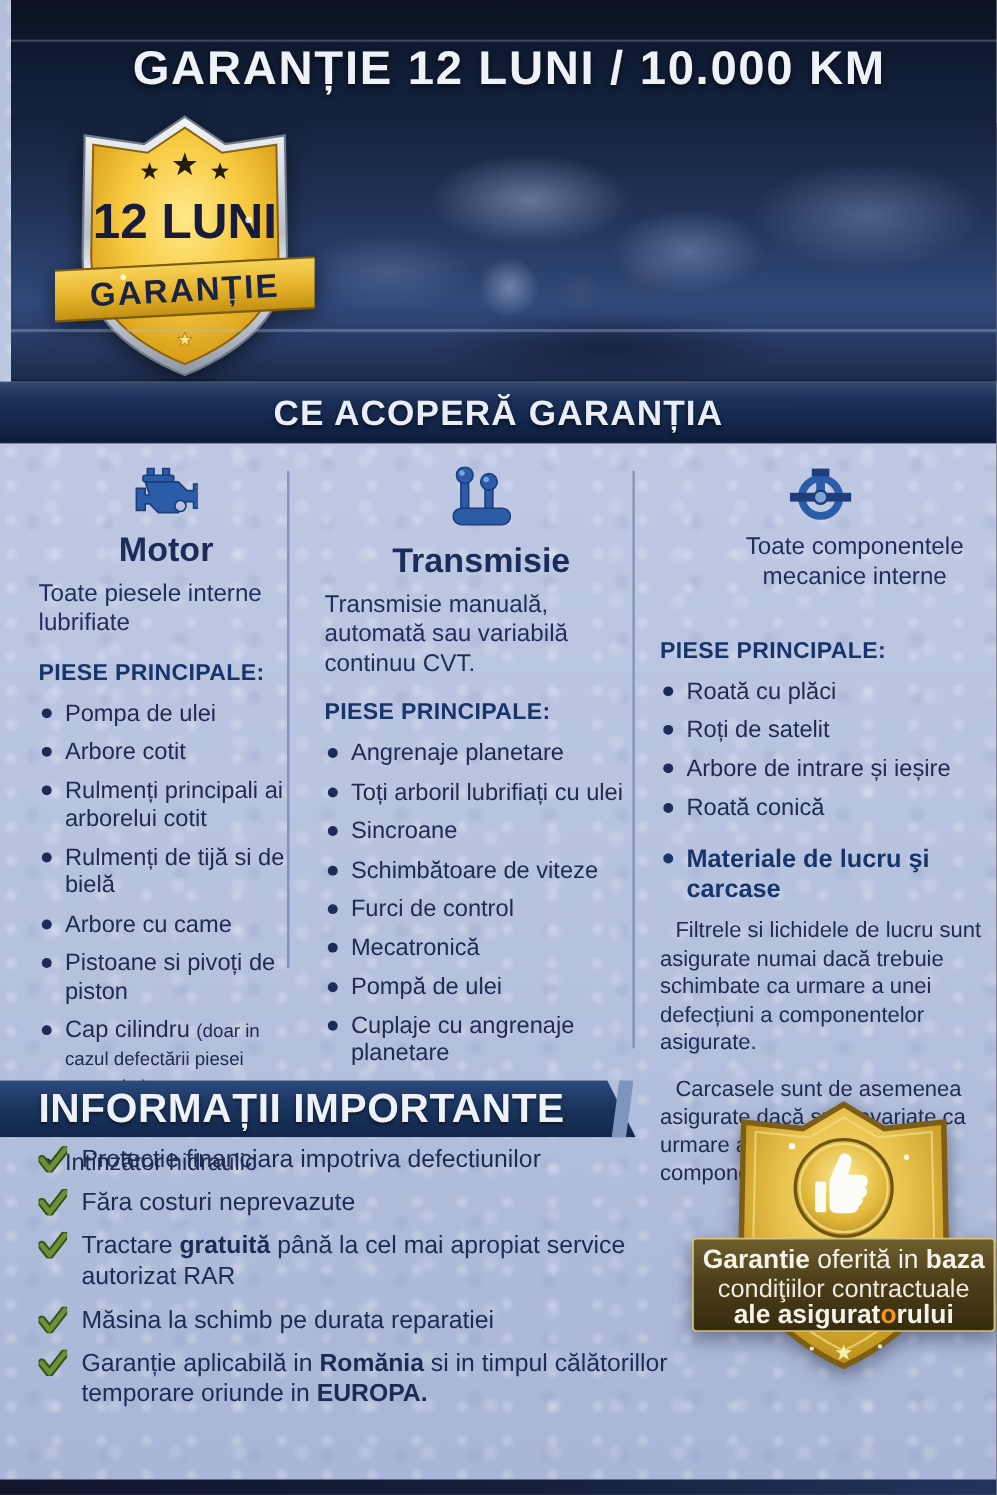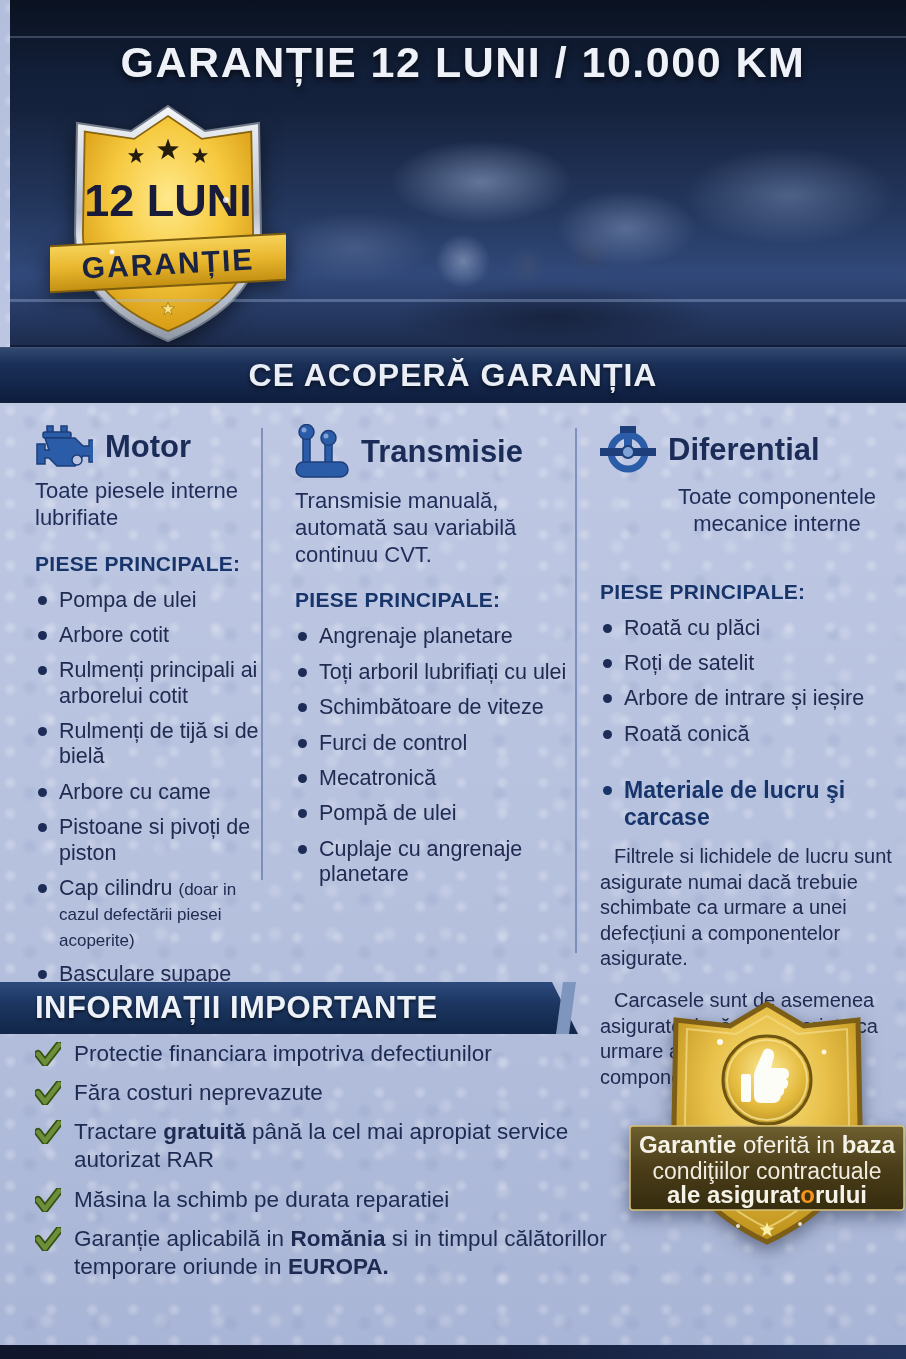--- a/index.html
+++ b/index.html
@@ -39,41 +39,41 @@
     text-align:center;color:#e9eef6;font-size:32px;font-weight:bold;letter-spacing:1px;line-height:54px;
     text-shadow:0 2px 4px rgba(0,0,0,.6);}
   
   .divider{position:absolute;width:2px;background:rgba(70,90,150,.5);}
   #divider-1{left:261px;top:428px;height:452px;}
   #divider-2{left:575px;top:428px;height:525px;}
   .col{position:absolute;top:424px;}
   #col-motor{left:35px;width:232px;}
   #col-transmisie{left:295px;width:285px;}
   #col-diferential{left:600px;width:292px;}
-  .col-header{display:flex;align-items:center;gap:12px;margin-bottom:8px;}
+  .col-header{display:flex;align-items:center;gap:12px;margin-bottom:8px;flex-direction:column;}
   .col-icon{flex:0 0 auto;}
   .col-title{font-size:31px;font-weight:bold;color:#1b2c58;margin:0;}
   .subtitle{font-size:22px;color:#1f2d58;line-height:1.22;margin:8px 0 0 0;}
   #col-diferential .subtitle{margin-left:62px;margin-top:2px;text-align:center;}
   #col-transmisie .subtitle{margin-top:0;}
   .piese{font-size:21px;font-weight:bold;color:#17356b;letter-spacing:.3px;margin:20px 0 12px 0;}
   #col-diferential .piese{margin-top:42px;}
   ul.parts{list-style:none;margin:0;padding:0;}
   ul.parts li{position:relative;padding-left:24px;font-size:21.5px;color:#212a50;line-height:1.18;margin-bottom:10px;}
   ul.parts li::before{content:"";position:absolute;left:3px;top:8px;width:9px;height:9px;border-radius:50%;background:#1d2c56;}
   ul.parts li .note{font-size:17px;}
   ul.parts li.wide{width:370px;z-index:3;}
-  .materiale{position:relative;padding-left:24px;font-size:23px;font-weight:bold;color:#17356b;line-height:1.15;margin:30px 0 14px 0;}
+  .materiale{position:relative;padding-left:24px;font-size:23px;font-weight:bold;color:#17356b;line-height:1.15;margin:20px 0 14px 0;}
   .materiale::before{content:"";position:absolute;left:3px;top:9px;width:9px;height:9px;border-radius:50%;background:#17356b;}
   .col-par{font-size:20px;color:#212a50;line-height:1.28;margin:0 0 16px 0;text-indent:14px;}
   
   .info-banner{position:absolute;left:0;top:982px;width:578px;height:52px;
     background:linear-gradient(180deg,#2c4a7d 0%,#1b355f 45%,#122649 100%);
     clip-path:polygon(0 0,552px 0,578px 100%,0 100%);
-    color:#edf1f8;font-size:31px;font-weight:bold;letter-spacing:.5px;line-height:52px;padding-left:0;
+    color:#edf1f8;font-size:37px;font-weight:bold;letter-spacing:.5px;line-height:52px;padding-left:0;
     text-shadow:0 2px 3px rgba(0,0,0,.55);}
   .info-banner span{margin-left:35px;}
   .info-accent{position:absolute;left:556px;top:982px;width:20px;height:52px;background:#7e96be;
     clip-path:polygon(35% 0,100% 0,65% 100%,0 100%);}
   .checklist{position:absolute;left:35px;top:1040px;width:600px;}
   .check-item{display:flex;align-items:flex-start;gap:13px;margin-bottom:11px;}
   .check-item svg{flex:0 0 auto;margin-top:2px;}
   .check-text{font-size:22.5px;color:#1e2a52;line-height:1.25;}
   .check-text b{font-weight:bold;}
   
@@ -177,40 +177,40 @@
         <circle cx="9" cy="6" r="2.5" fill="#7fa3d8"></circle>
         <circle cx="31" cy="12" r="2.5" fill="#7fa3d8"></circle>
       </svg>
       <h3 class="col-title">Transmisie</h3>
     </div>
     <p class="subtitle">Transmisie manuală, automată sau variabilă continuu CVT.</p>
     <div class="piese">PIESE PRINCIPALE:</div>
     <ul class="parts">
       <li><span>Angrenaje planetare</span></li>
       <li><span>Toți arboril lubrifiați cu ulei</span></li>
+      <li><span>Sincroane</span></li>
       <li><span>Schimbătoare de viteze</span></li>
       <li><span>Furci de control</span></li>
       <li><span>Mecatronică</span></li>
       <li><span>Pompă de ulei</span></li>
       <li><span>Cuplaje cu angrenaje planetare</span></li>
     </ul>
   </div>
 
   <div class="col" id="col-diferential">
     <div class="col-header">
       <svg class="col-icon" width="56" height="52" viewBox="0 0 56 52">
         <g fill="none" stroke="#2b5ca8" stroke-width="7">
           <circle cx="28" cy="28" r="17"></circle>
         </g>
         <rect x="0" y="24" width="56" height="8" fill="#1d3e7a"></rect>
         <rect x="24" y="6" width="8" height="22" fill="#2b5ca8"></rect>
         <rect x="20" y="2" width="16" height="7" fill="#1d3e7a"></rect>
         <circle cx="28" cy="28" r="6" fill="#7fa3d8" stroke="#1d3e7a" stroke-width="2"></circle>
       </svg>
-      <h3 class="col-title">Diferential</h3>
     </div>
     <p class="subtitle">Toate componentele mecanice interne</p>
     <div class="piese">PIESE PRINCIPALE:</div>
     <ul class="parts">
       <li><span>Roată cu plăci</span></li>
       <li><span>Roți de satelit</span></li>
       <li><span>Arbore de intrare și ieșire</span></li>
       <li><span>Roată conică</span></li>
     </ul>
     <div class="materiale">Materiale de lucru şi carcase</div>

